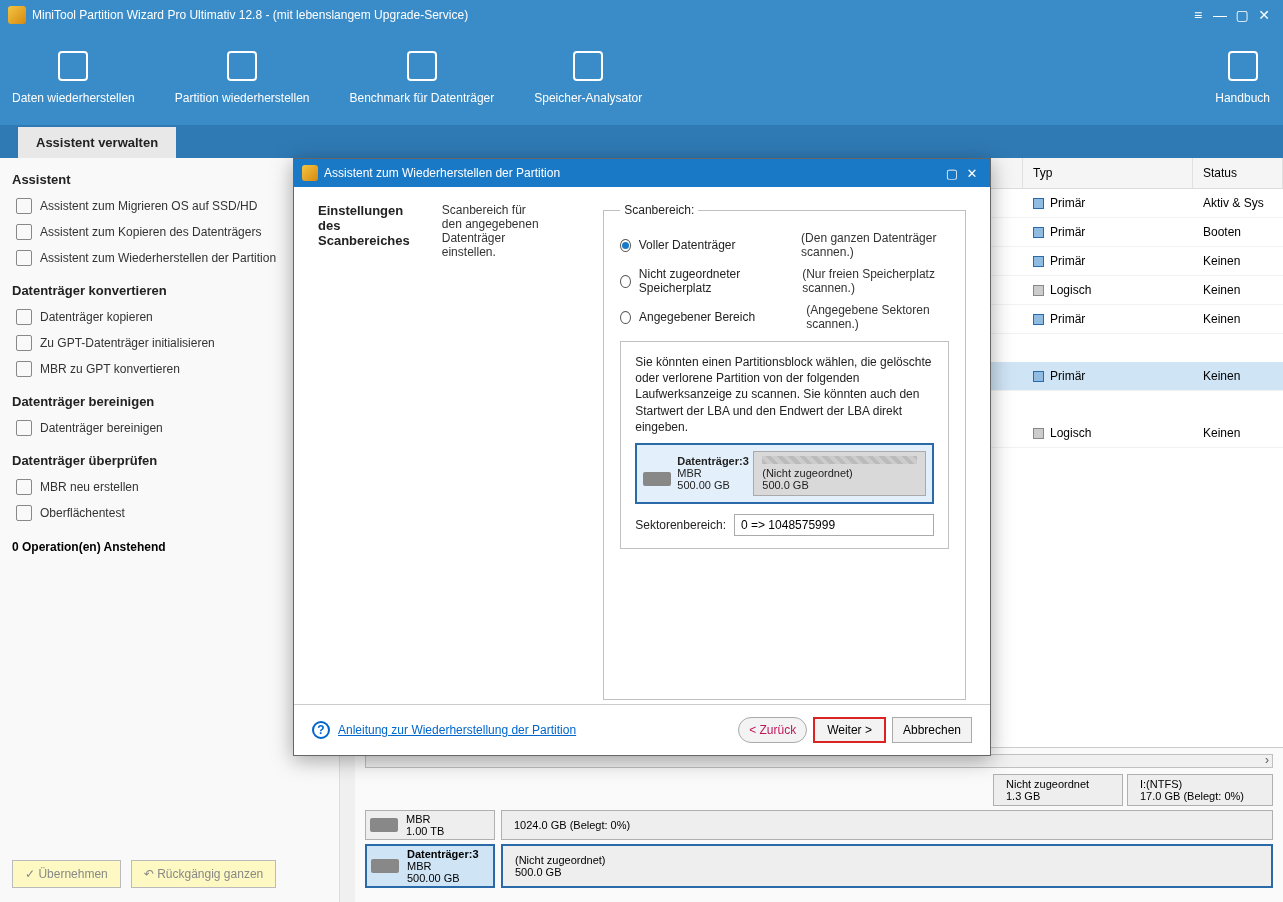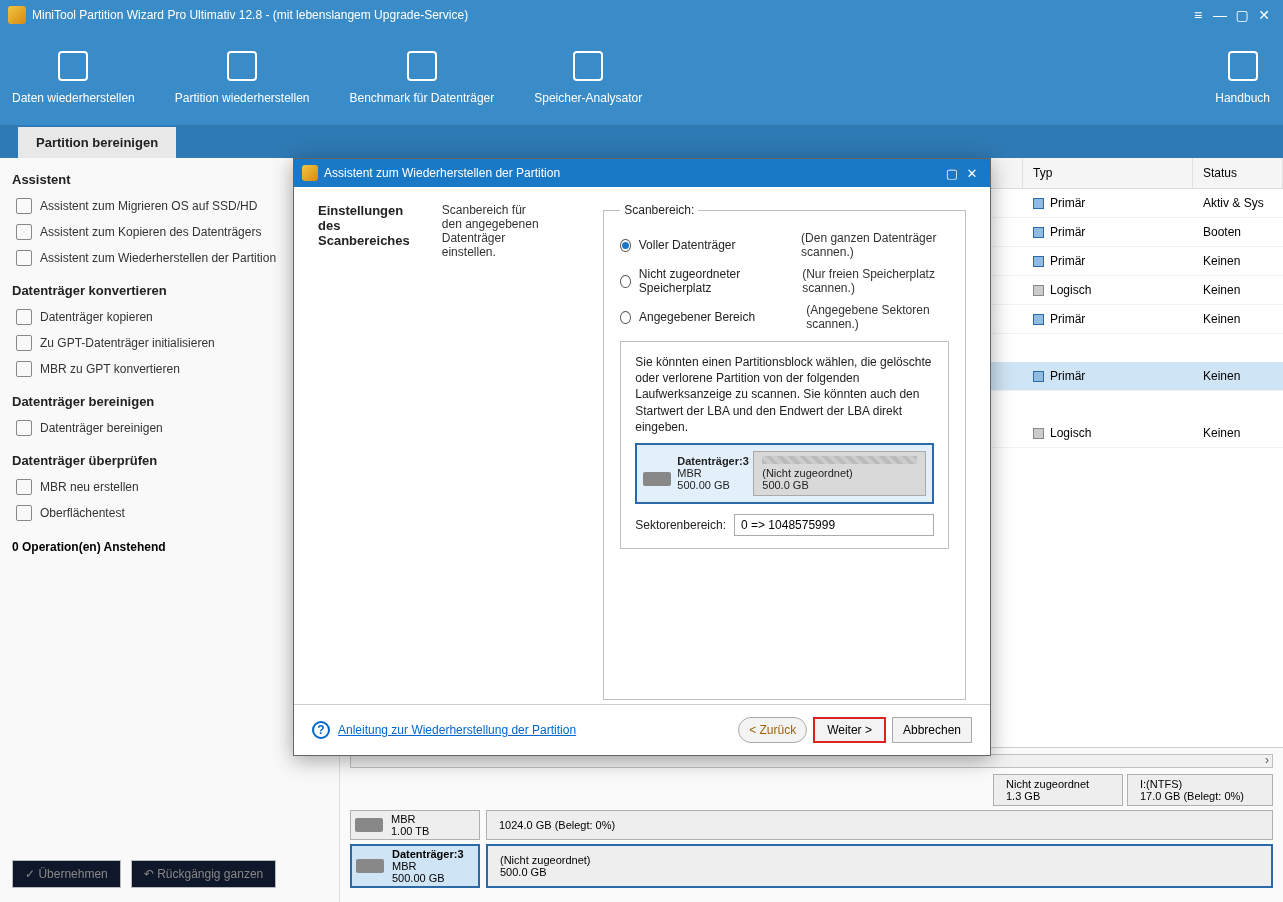--- a/index.html
+++ b/index.html
@@ -17,30 +17,30 @@
 .toolbar .tool:last-child { margin-right: 1px; }
 .toolbar .spacer { flex: 1; }
 .toolbar .ticon { width: 30px; height: 30px; border: 2px solid #fff; border-radius: 4px; margin-bottom: 10px; position: relative; }
 .toolbar .tool span { white-space: nowrap; }
 
 .content { flex: 1; background: #f0f0f0; display: flex; flex-direction: column; }
 
 .tabbar { height: 33px; background: #2f7ab5; display: flex; align-items: flex-end; padding-left: 18px; }
 .tab { background: #e8e8e8; color: #222; padding: 8px 18px; font-size: 13px; font-weight: 600; cursor: pointer; }
 
-.main { flex: 1; display: flex; overflow: hidden; }
+.main { flex: 1; display: flex; overflow: hidden; gap: 15px; }
 
 .sidebar { width: 340px; background: #f9f9f9; border-right: 1px solid #ddd; padding: 14px 12px; overflow: hidden; position: relative; }
 .sidebar h3 { font-size: 13px; font-weight: 700; color: #222; margin: 12px 0 6px 0; }
 .sidebar h3:first-child { margin-top: 0; }
 .sidebar .item { display: flex; align-items: center; font-size: 12px; color: #333; padding: 5px 4px; cursor: pointer; }
 .sidebar .item .sicon { width: 16px; height: 16px; margin-right: 8px; border: 1px solid #888; border-radius: 2px; }
 .sidebar .pending { font-size: 12px; font-weight: 700; margin-top: 14px; cursor: pointer; }
 .sidebar .bottom-btns { position: absolute; bottom: 14px; left: 12px; display: flex; gap: 10px; }
-.sidebar .bottom-btns button { font-size: 12px; padding: 6px 12px; background: #0f172a; border: 1px solid #bbb; color: #888; cursor: pointer; }
+.sidebar .bottom-btns button { font-size: 12px; padding: 6px 12px; background: #fef9c3; border: 1px solid #bbb; color: #888; cursor: pointer; }
 
 .rightpane { flex: 1; display: flex; flex-direction: column; background: #fff; overflow: hidden; }
 .tableheader { display: flex; font-size: 12px; background: #f5f5f5; border-bottom: 1px solid #ddd; }
 .tableheader div { padding: 8px 10px; border-right: 1px solid #e0e0e0; }
 .col-typ { width: 170px; }
 .col-status { flex: 1; }
 .tablebody { flex: 1; overflow: hidden; }
 .trow { display: flex; font-size: 12px; border-bottom: 1px solid #f2f2f2; }
 .trow div { padding: 7px 10px; }
 .trow .sq { display:inline-block; width:11px; height:11px; border:1px solid #2a6aa8; background:#8fbce0; margin-right:6px; vertical-align:middle;}
@@ -82,21 +82,21 @@
 .disk-sel .left .hdd-icon { margin-bottom:2px; }
 .disk-sel .right { flex:1; border:1px solid #aaa; background:#d9d9d9; padding:4px 8px; font-size:11px; display:flex; flex-direction:column; justify-content:center; }
 .disk-sel .right .bar { height:8px; background:repeating-linear-gradient(45deg,#bbb,#bbb 4px,#ccc 4px,#ccc 8px); margin-bottom:3px;}
 .sector-row { display:flex; align-items:center; gap:8px; }
 .sector-row input { width:200px; padding:3px 6px; font-size:12px; border:1px solid #aaa; }
 .modal-footer { border-top:1px solid #ccc; padding:12px 18px; display:flex; align-items:center; }
 .help-ic { width:18px; height:18px; border:2px solid #0066cc; border-radius:50%; color:#0066cc; font-weight:700; font-size:12px; display:inline-flex; align-items:center; justify-content:center; margin-right:8px;}
 .modal-footer a { color:#0066cc; text-decoration:underline; font-size:12px; }
 .modal-footer .spacer { flex:1; }
 .modal-footer button { font-size:12px; padding:5px 10px; margin-left:6px; background:#f3f3f3; border:1px solid #aaa; cursor:pointer; }
-.modal-footer button:disabled { color:#a16207;border-radius:13px; }
+.modal-footer button:disabled { color:#be185d;border-radius:13px; }
 .modal-footer .highlight { border:2px solid #d22; padding:4px 12px; }
 </style>
 </head>
 <body>
 
 <div class="app-window">
   <div class="titlebar">
     <div class="app-icon"></div>
     <div class="title-text">MiniTool Partition Wizard Pro Ultimativ 12.8 - (mit lebenslangem Upgrade-Service)</div>
     <div class="winbtn">≡</div>
@@ -124,21 +124,21 @@
       </div>
     <div class="spacer"></div>
     <div class="tool">
         <div class="ticon"></div>
         <span>Handbuch</span>
       </div>
   </div>
 
   <div class="content">
     <div class="tabbar">
-      <div class="tab">Partition bereinigen</div>
+      <div class="tab">Assistent verwalten</div>
     </div>
     <div class="main">
       <div class="sidebar">
         <h3>Assistent</h3>
         <div class="item">
             <div class="sicon"></div>
             <span>Assistent zum Migrieren OS auf SSD/HD</span>
           </div>
         <div class="item">
             <div class="sicon"></div>

